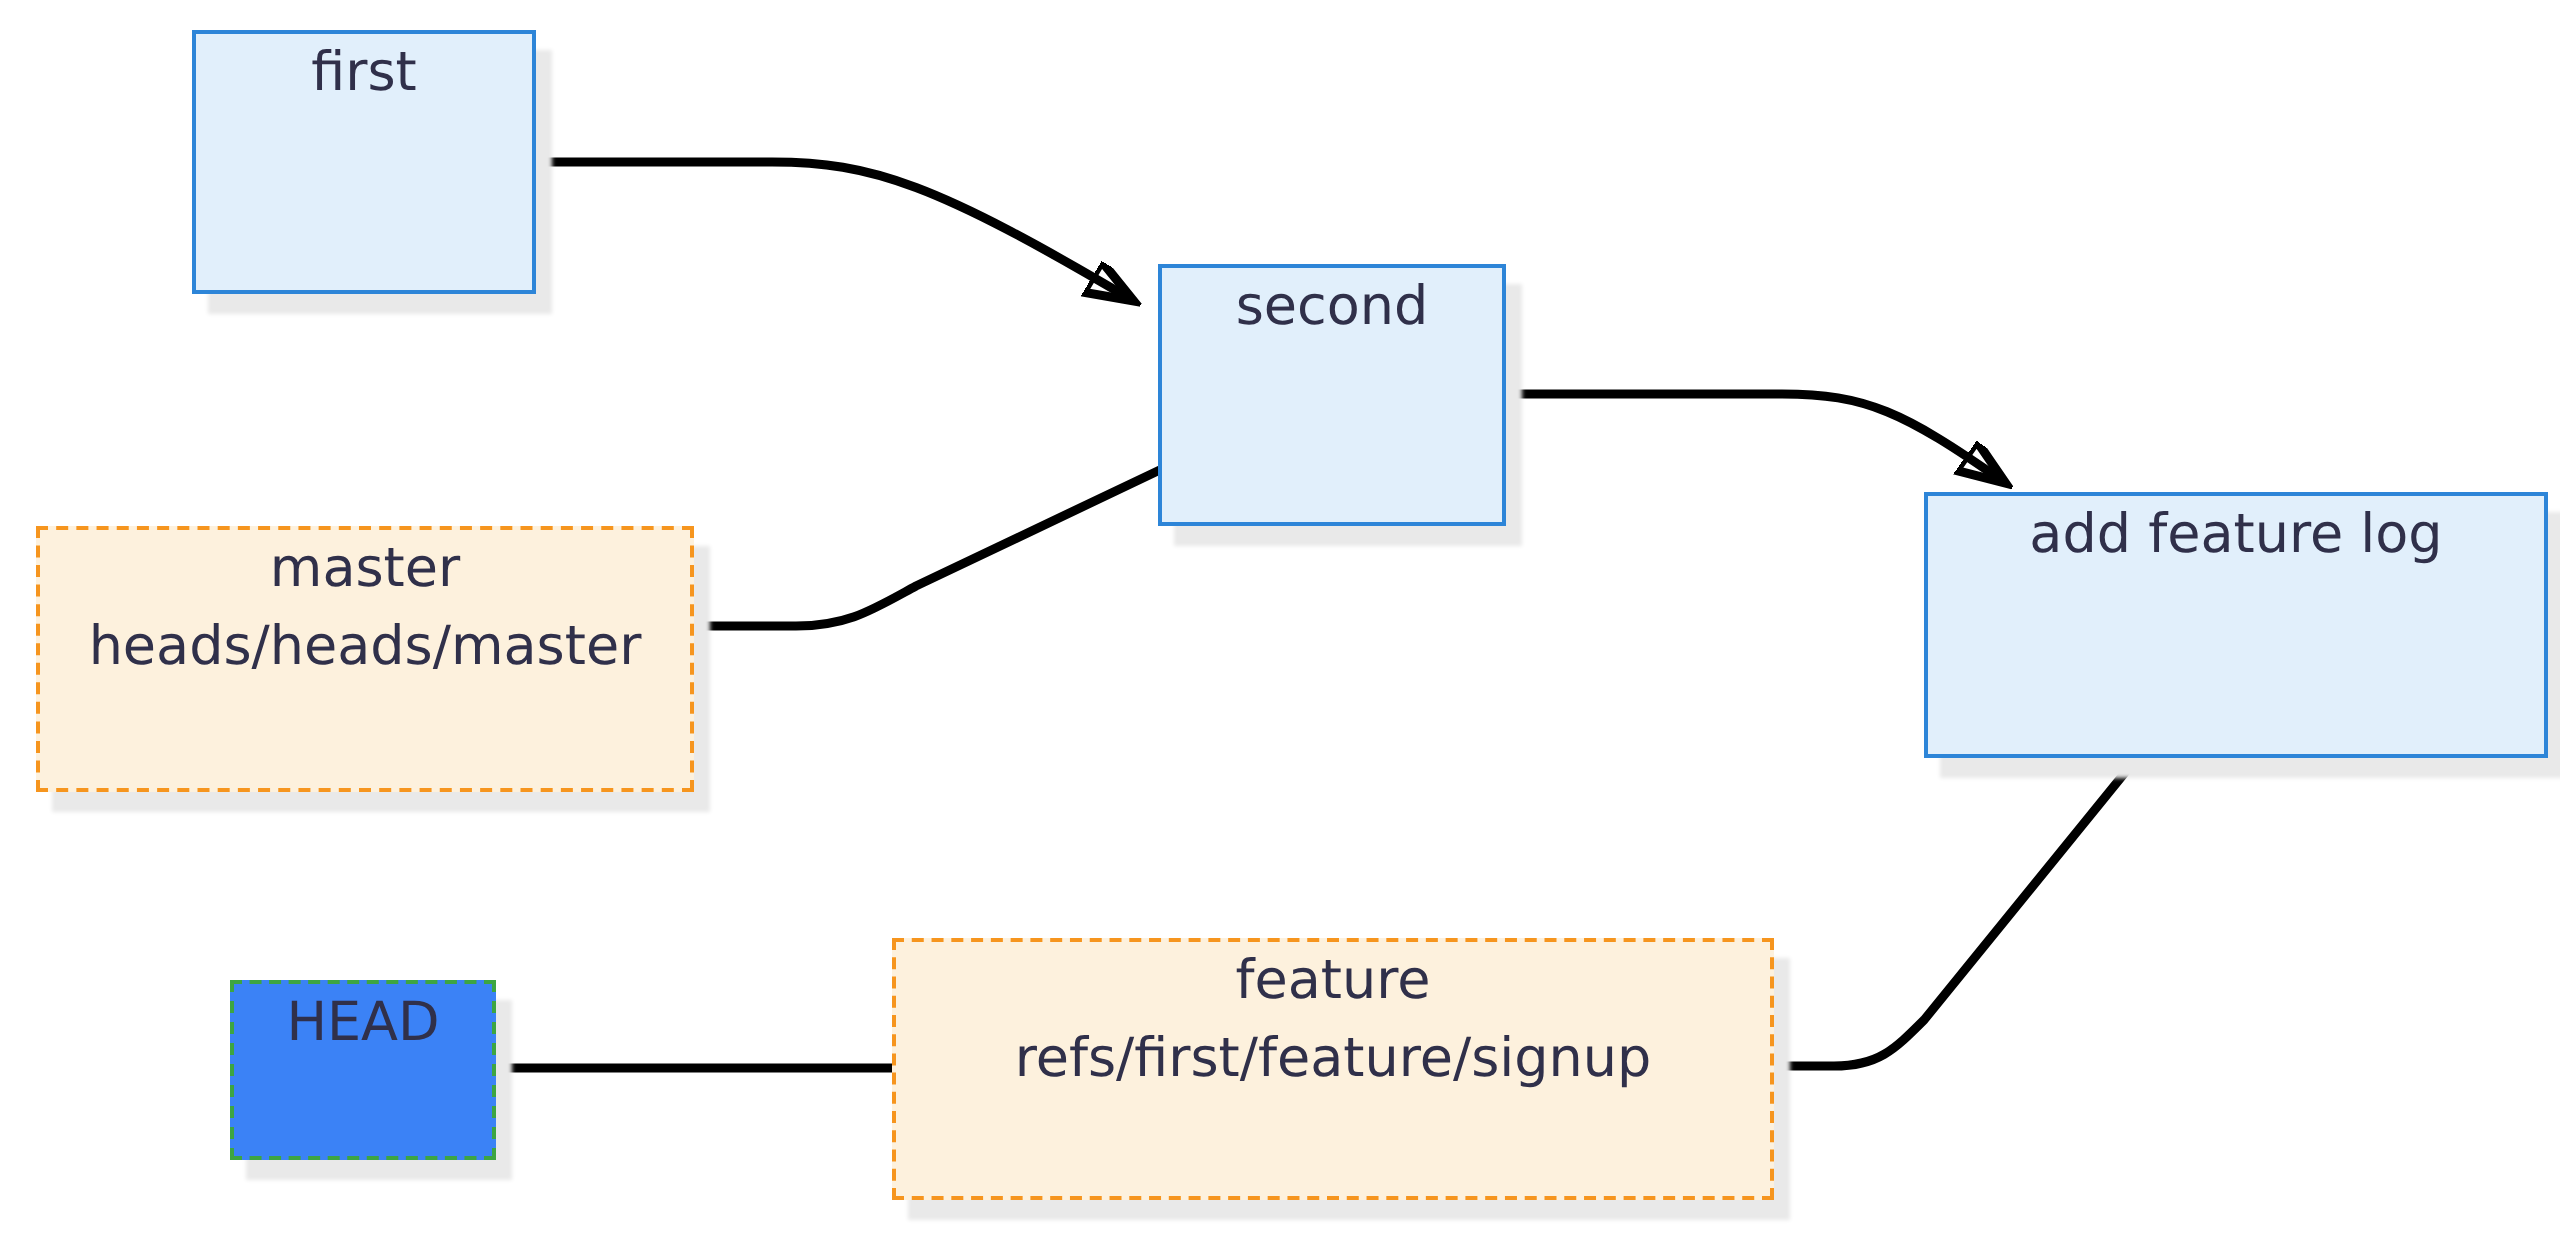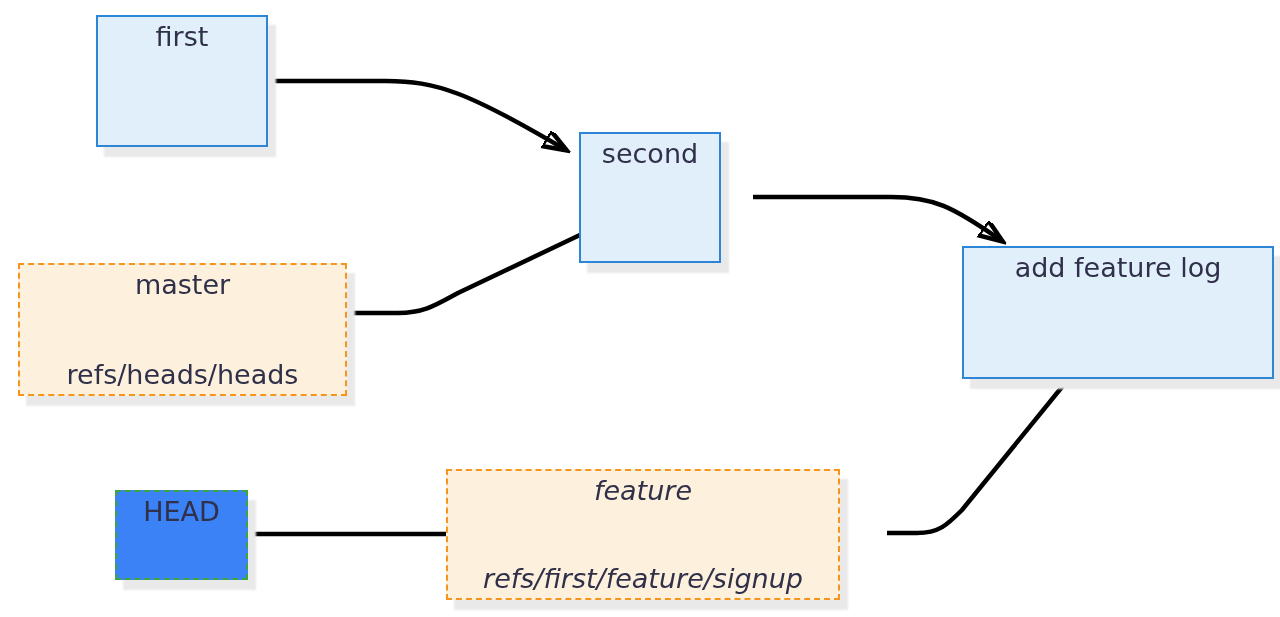--- a/index.html
+++ b/index.html
@@ -25,21 +25,21 @@
   .edges path {
     fill: none;
     stroke: #000000;
     stroke-width: 4.5;
   }
   .node {
     position: absolute;
     box-sizing: border-box;
     display: flex;
     flex-direction: column;
-    justify-content: space-between;
+    justify-content: flex-start;
     align-items: center;
     text-align: center;
     font-size: 27px;
     line-height: 39px;
     color: #30304a;
     box-shadow: 8px 10px 2px #e9e9e9;
   }
   .node .line {
     white-space: nowrap;
   }
@@ -50,25 +50,25 @@
   .ref {
     background: #fdf1dd;
     border: 2.5px dashed #f6951e;
   }
   .head {
     background: #3b82f6;
     border: 2.5px dashed #3da542;
   }
   
   #node-first       { left: 96px;  top: 15px;  width: 172px; height: 132px; }
-  #node-second      { left: 579px; top: 132px; width: 142px; height: 131px; }
+  #node-second      { left: 579px; top: 132px; width: 174px; height: 131px; }
   #node-add-feature { left: 962px; top: 246px; width: 312px; height: 133px; }
   #node-master      { left: 18px;  top: 245px; width: 329px; height: 133px; margin-top: 18px; }
   #node-head        { left: 115px; top: 490px; width: 133px; height: 90px;  }
-  #node-feature     { left: 446px; top: 469px; width: 394px; height: 131px; font-style: italic; }
+  #node-feature     { left: 446px; top: 469px; width: 441px; height: 131px; }
 </style>
 </head>
 <body>
 
 <div class="canvas">
 
   <svg class="edges" viewBox="0 0 1280 617">
     <defs>
       <marker id="arrow" markerUnits="userSpaceOnUse" markerWidth="28" markerHeight="22" refX="23" refY="9" orient="auto">
         <path d="M0,0 L24,9 L0,18 Z" fill="#000000" stroke="none"></path>
@@ -88,21 +88,21 @@
   <div class="node commit" id="node-second">
     <div class="line">second</div>
   </div>
 
   <div class="node commit" id="node-add-feature">
     <div class="line">add feature log</div>
   </div>
 
   <div class="node ref" id="node-master">
     <div class="line">master</div>
-    <div class="line">refs/heads/heads</div>
+    <div class="line">heads/heads/master</div>
   </div>
 
   <div class="node head" id="node-head">
     <div class="line">HEAD</div>
   </div>
 
   <div class="node ref" id="node-feature">
     <div class="line">feature</div>
     <div class="line">refs/first/feature/signup</div>
   </div>

